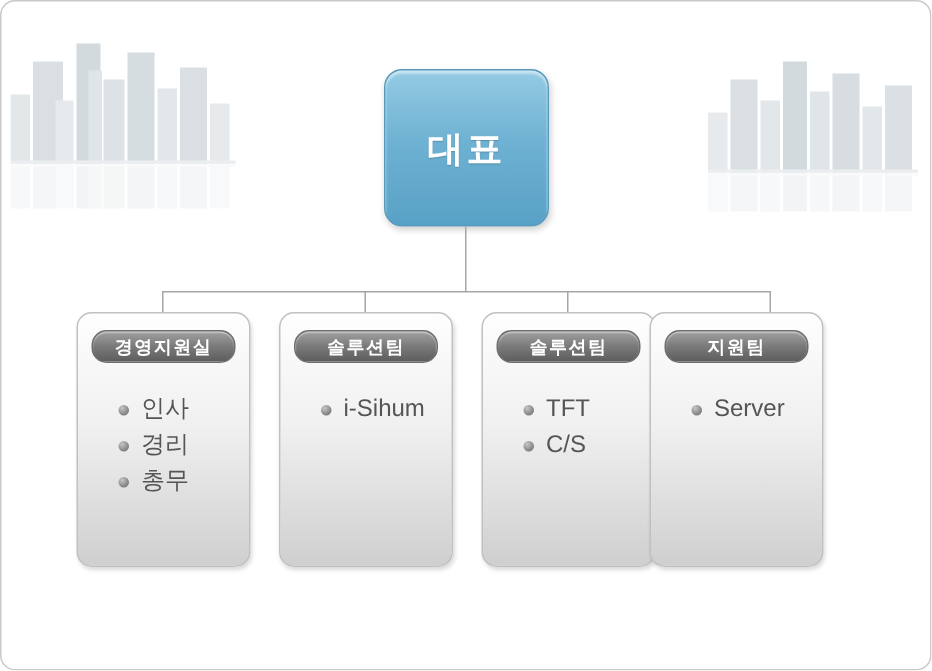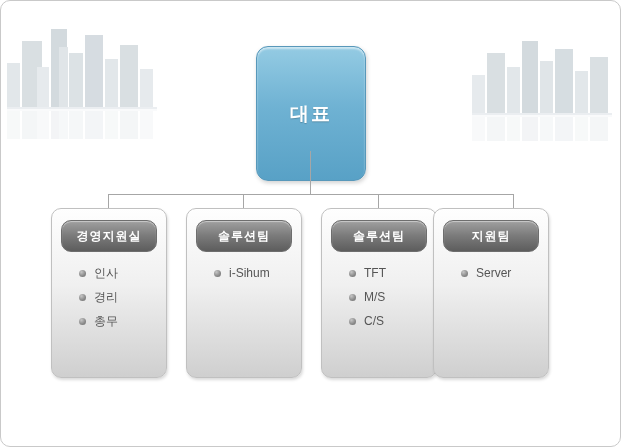--- a/index.html
+++ b/index.html
@@ -19,28 +19,28 @@
 
   
   .skyline { position:absolute; opacity:0.85; }
   .skyline.left  { left:6px;  top:6px; }
   .skyline.right { right:4px; top:22px; }
 
   
   .ceo {
     position:absolute;
     left:255px; top:45px;
-    width:110px; height:135px;
+    width:110px; height:105px;
     border-radius:12px;
     background:linear-gradient(to bottom, #94cbe3 0%, #6fb2d3 45%, #58a1c6 100%);
     border:1px solid #5898ba;
     box-shadow: inset 0 2px 2px rgba(255,255,255,0.55), 1px 2px 4px rgba(0,0,0,0.18);
     display:flex; align-items:center; justify-content:center;
     color:#ffffff;
-    font-size:19px; font-weight:bold; letter-spacing:2px;
+    font-size:24px; font-weight:bold; letter-spacing:2px;
     text-shadow:0 1px 1px rgba(0,0,0,0.2);
   }
 
   
   .line { position:absolute; background:#a6a6a6; }
   .line.v { width:1px; }
   .line.h { height:1px; }
 
   
   .card {
@@ -49,34 +49,34 @@
     width:116px; height:170px;
     border-radius:10px;
     border:1px solid #c0c0c0;
     background:linear-gradient(to bottom, #fefefe 0%, #f0f0f0 45%, #dedede 75%, #cfcfcf 100%);
     box-shadow: 1px 2px 3px rgba(0,0,0,0.15), inset 0 1px 0 rgba(255,255,255,0.9);
   }
   .pill {
     position:absolute;
     top:11px; left:50%;
     transform:translateX(-50%);
-    width:96px; height:32px;
+    width:96px; height:22px;
     border-radius:10px;
     background:linear-gradient(to bottom, #a0a0a0 0%, #7a7a7a 50%, #5d5d5d 100%);
     border:1px solid #6e6e6e;
     box-shadow: inset 0 1px 1px rgba(255,255,255,0.45);
     display:flex; align-items:center; justify-content:center;
     color:#ffffff; font-size:12px; font-weight:bold; letter-spacing:1px;
     white-space:nowrap;
   }
   .items { position:absolute; top:52px; left:0; right:0; }
   .item {
     display:flex; align-items:center;
     padding:5px 4px 5px 27px;
-    font-size:12px; color:#555555;
+    font-size:16px; color:#555555;
     line-height:14px;
   }
   .bullet {
     flex:0 0 auto;
     width:7px; height:7px;
     margin-right:8px;
     border-radius:50%;
     background:radial-gradient(circle at 35% 30%, #c6c6c6 0%, #8e8e8e 55%, #6a6a6a 100%);
   }
 </style>
@@ -170,24 +170,20 @@
     <div class="pill">
       <span>솔루션팀</span>
     </div>
     <div class="items">
       <div class="item">
         <span class="bullet"></span>
         <span>TFT</span>
       </div>
       <div class="item">
         <span class="bullet"></span>
-        <span>M/S</span>
-      </div>
-      <div class="item">
-        <span class="bullet"></span>
         <span>C/S</span>
       </div>
     </div>
   </div>
 
   <div class="card" style="left:432px">
     <div class="pill">
       <span>지원팀</span>
     </div>
     <div class="items">

